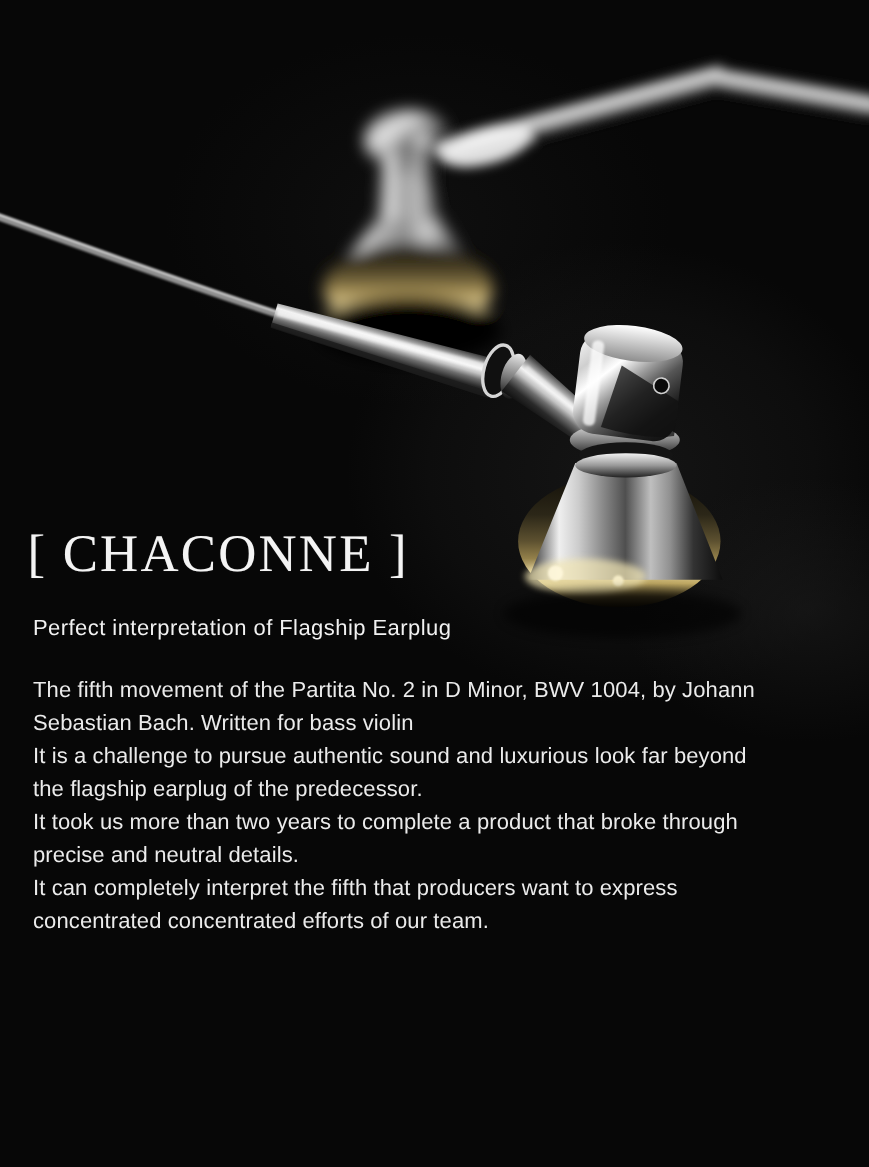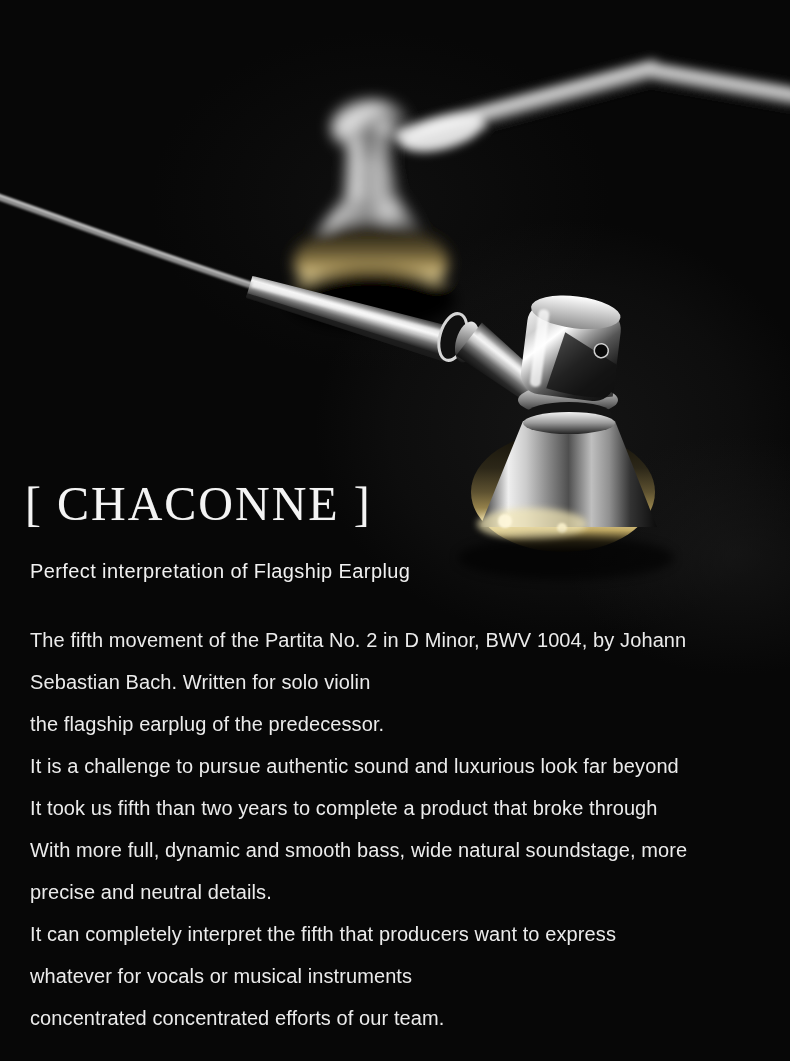--- a/index.html
+++ b/index.html
@@ -36,21 +36,21 @@
     white-space: nowrap;
   }
   .body-copy {
     position: absolute; left: 30px; top: 613px;
     width: 745px;
     font-size: 20px; font-weight: 400;
     line-height: 30px;
     letter-spacing: 0.1px;
     color: #ebebeb;
   }
-  .body-line { white-space: nowrap; height: 30px; margin-top: 12px; }
+  .body-line { white-space: nowrap; height: 30px; }
 </style>
 </head>
 <body>
 
 <div class="stage">
 
   <svg class="photo-svg" width="790" height="1061" viewBox="0 0 790 1061" aria-hidden="true">
     <defs>
       <linearGradient id="chromeV" x1="0" y1="0" x2="0" y2="1">
         <stop offset="0" stop-color="#2e2e2e"></stop>
@@ -220,25 +220,23 @@
     </g>
   </svg>
 
   <div class="text-layer">
     <div class="product-title">[ CHACONNE ]</div>
 
     <div class="product-subtitle">Perfect interpretation of Flagship Earplug</div>
 
     <div class="body-copy">
       <div class="body-line">The fifth movement of the Partita No. 2 in D Minor, BWV 1004, by Johann</div>
-      <div class="body-line">Sebastian Bach. Written for solo violin</div>
+      <div class="body-line">Sebastian Bach. Written for bass violin</div>
+      <div class="body-line">It is a challenge to pursue authentic sound and luxurious look far beyond</div>
       <div class="body-line">the flagship earplug of the predecessor.</div>
-      <div class="body-line">It is a challenge to pursue authentic sound and luxurious look far beyond</div>
-      <div class="body-line">It took us fifth than two years to complete a product that broke through</div>
-      <div class="body-line">With more full, dynamic and smooth bass, wide natural soundstage, more</div>
+      <div class="body-line">It took us more than two years to complete a product that broke through</div>
       <div class="body-line">precise and neutral details.</div>
       <div class="body-line">It can completely interpret the fifth that producers want to express</div>
-      <div class="body-line">whatever for vocals or musical instruments</div>
       <div class="body-line">concentrated concentrated efforts of our team.</div>
     </div>
   </div>
 
 </div>
 
 </body></html>

